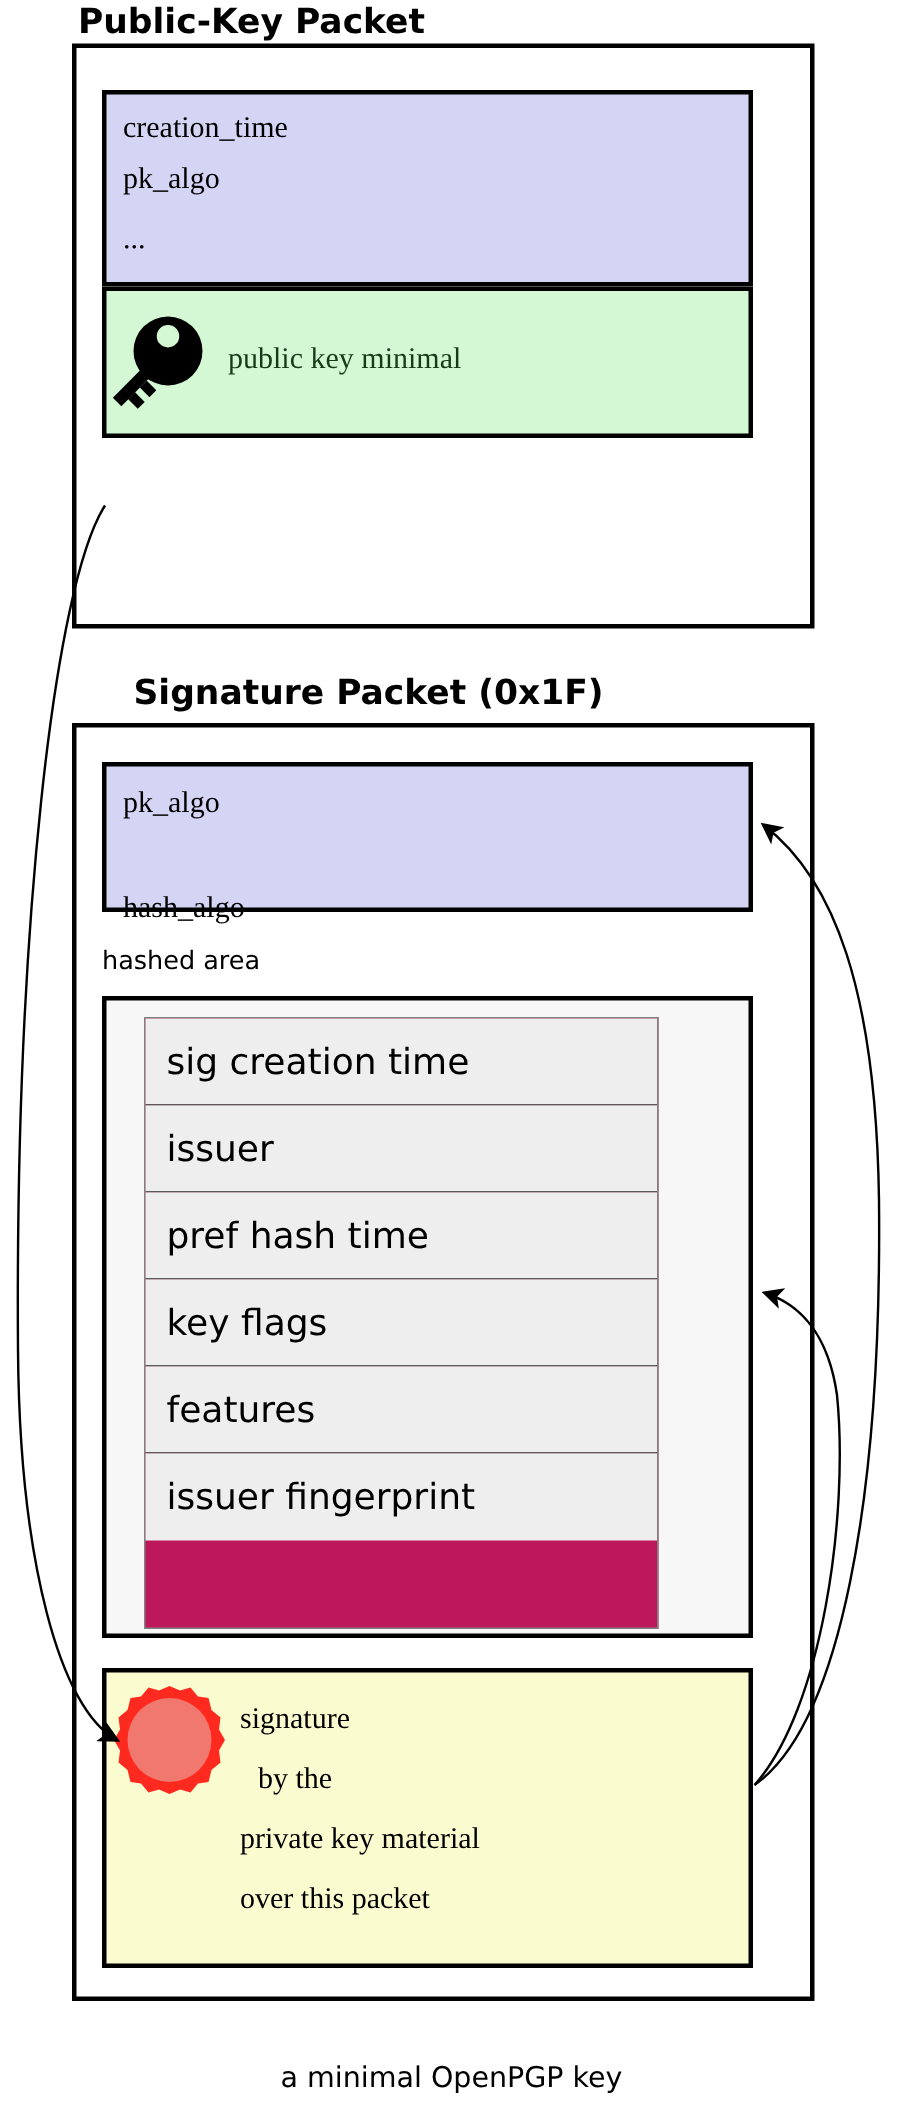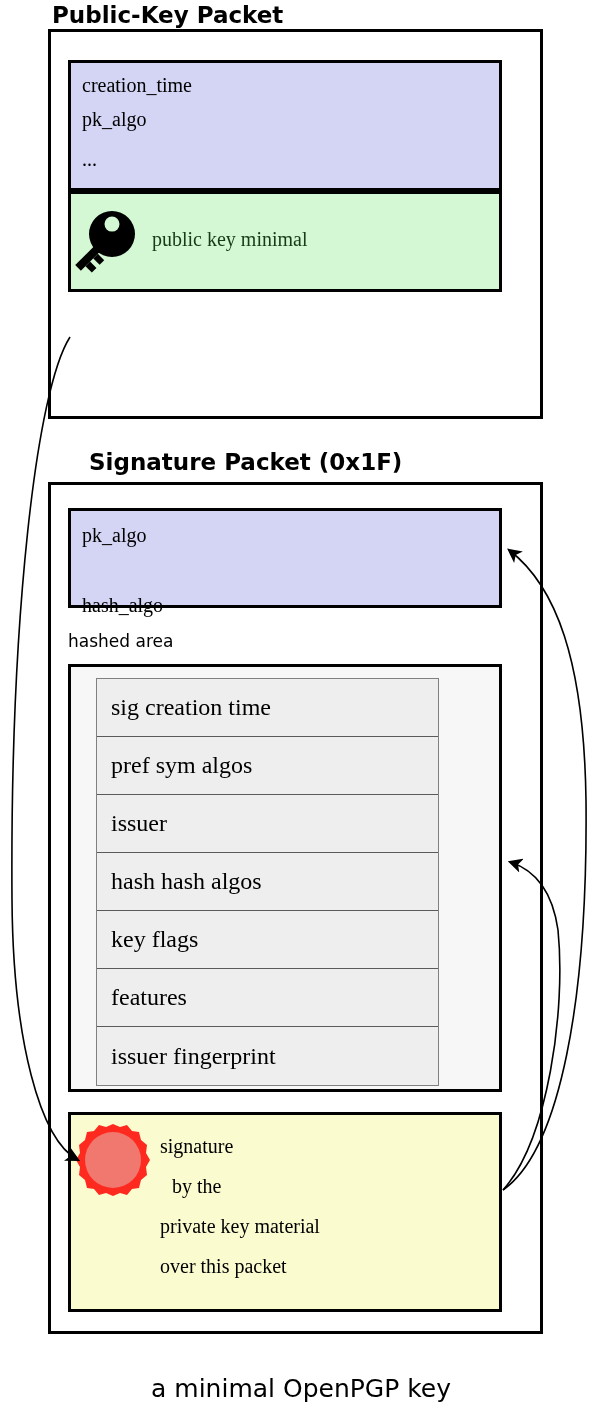--- a/index.html
+++ b/index.html
@@ -54,21 +54,20 @@
     position: absolute;
     box-sizing: border-box;
     background: #f7f7f7;
     border: 3px solid #000000;
   }
   .sublist {
     position: absolute;
     box-sizing: border-box;
     border: 1px solid #808080;
     background: #be185d;
-    font-family: Liberation Serif, serif;
   }
   .sub-row {
     box-sizing: border-box;
     border-bottom: 1px solid #5a5a5a;
     height: 58px;
     display: flex;
     align-items: center;
     padding-left: 14px;
     font-size: 24px;
     color: #000000;
@@ -79,21 +78,21 @@
     position: absolute;
     font-size: 17px;
     color: #000000;
     white-space: nowrap;
   }
   .green-text { color: #173b17; }
   .caption {
     position: absolute;
     width: 602px;
     text-align: center;
-    font-size: 25px;
+    font-size: 19px;
     color: #000000;
   }
   svg.overlay {
     position: absolute;
     left: 0; top: 0;
     width: 602px;
     height: 1406px;
     pointer-events: none;
   }
   .keyicon { position: absolute; }
@@ -134,23 +133,22 @@
   <div class="field-box blue" style="left:68px; top:508px; width:434px; height:100px;"></div>
   <div class="field-text" style="left:82px; top:518px;">pk_algo</div>
   <div class="field-text" style="left:82px; top:552px;margin-top:36px;">hash_algo</div>
 
   <div class="area-label" style="left:68px; top:631px;">hashed area</div>
 
   <div class="greybox" style="left:68px; top:664px; width:434px; height:428px;"></div>
 
   <div class="sublist" style="left:96px; top:678px; width:343px; height:408px;">
     <div class="sub-row">sig creation time</div>
-    <div class="sub-row">pref sym algos</div>
     <div class="sub-row">issuer</div>
-    <div class="sub-row">hash hash algos</div>
+    <div class="sub-row">pref hash time</div>
     <div class="sub-row">key flags</div>
     <div class="sub-row">features</div>
     <div class="sub-row">issuer fingerprint</div>
   </div>
 
   <div class="field-box yellow" style="left:68px; top:1112px; width:434px; height:200px;"></div>
 
   <svg class="sealicon" style="left:73px; top:1120px; width:80px; height:80px;" viewBox="0 0 80 80">
     <path d="M40 4
              L47 7 L54 5 L59 11 L66 12 L68 20 L74 25 L73 33 L77 40

